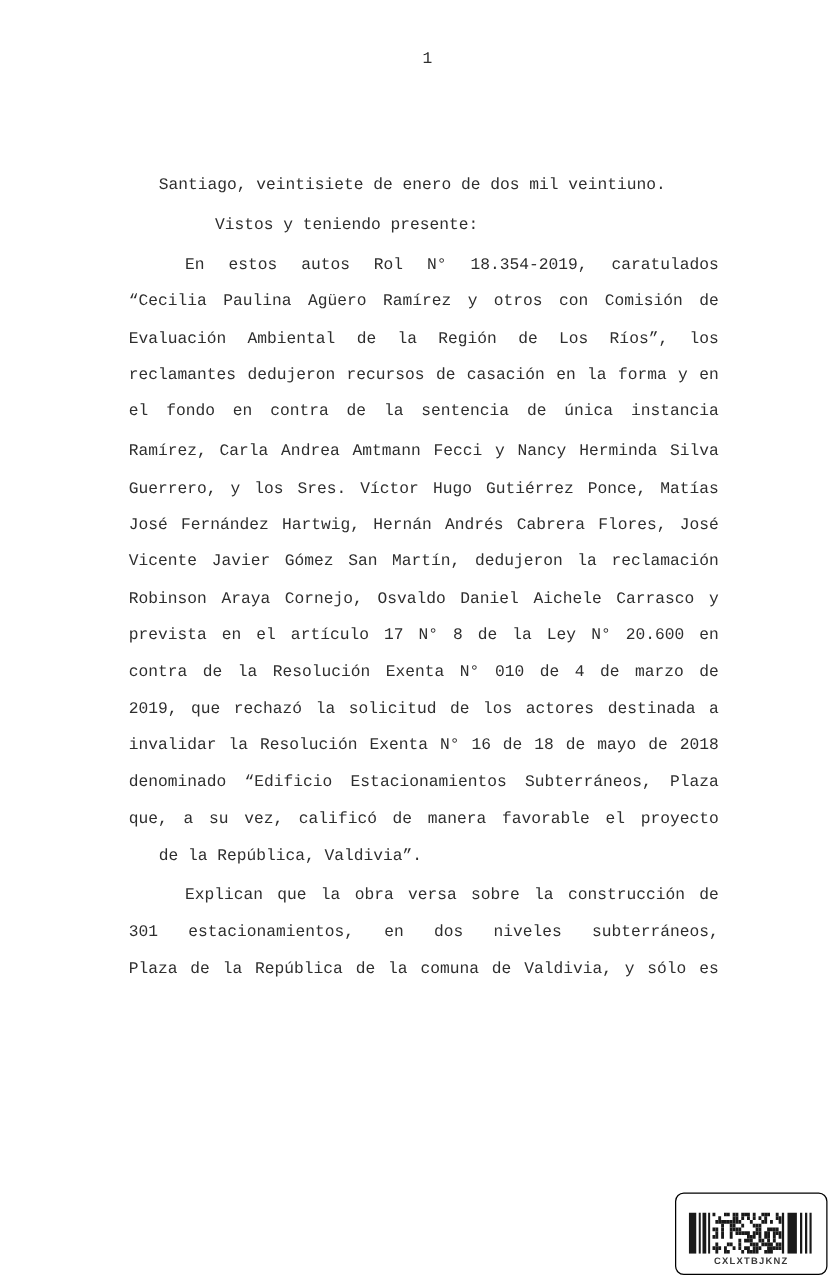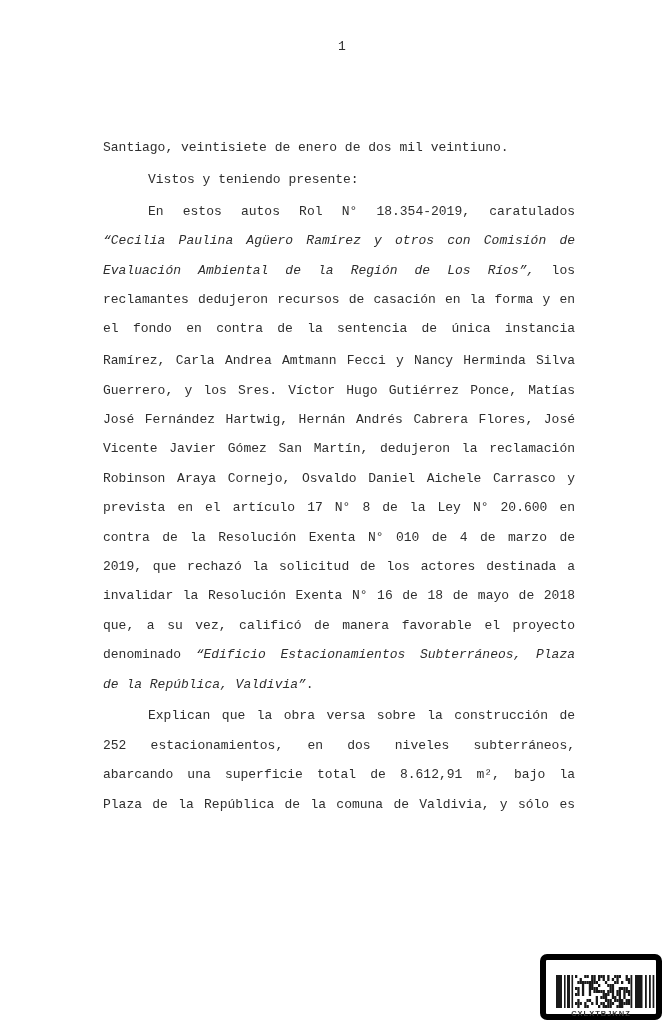--- a/index.html
+++ b/index.html
@@ -36,31 +36,31 @@
   }
   .para { margin-bottom: 2.5px; }
   .line {
     height: 29.4px;
     line-height: 29.4px;
     text-align: justify;
     text-align-last: justify;
     white-space: normal;
   }
   .line.first { padding-left: 45px; }
-  .line.last  { text-align-last: left; }
+  .line.last  { text-align-last: left; margin-left: 24px; }
   .seg-b { font-weight: normal; }
-  .seg-i { font-style: italic; }
+  .seg-i { }
   .barcode-card {
     position: absolute;
     left: 540px;
     top: 954px;
     width: 122px;
     height: 66px;
     background: #ffffff;
-    border: 6px solid #000000;
+    border: 1px solid #000000;
     border-radius: 7px;
     box-sizing: border-box;
   }
   .barcode-svg {
     position: absolute;
     left: 10px;
     top: 15px;
     width: 100px;
     height: 33px;
     display: block;
@@ -102,28 +102,27 @@
       <div class="para">
         <div class="line"><span class="seg-n">Ramírez, Carla Andrea Amtmann Fecci y Nancy Herminda Silva</span></div>
         <div class="line"><span class="seg-n">Guerrero, y los Sres. Víctor Hugo Gutiérrez Ponce, Matías</span></div>
         <div class="line"><span class="seg-n">José Fernández Hartwig, Hernán Andrés Cabrera Flores, José</span></div>
         <div class="line"><span class="seg-n">Vicente Javier Gómez San Martín, dedujeron la reclamación</span></div>
         <div class="line"><span class="seg-n">Robinson Araya Cornejo, Osvaldo Daniel Aichele Carrasco y</span></div>
         <div class="line"><span class="seg-n">prevista en el artículo 17 N° 8 de la Ley N° 20.600 en</span></div>
         <div class="line"><span class="seg-n">contra de la Resolución Exenta N° 010 de 4 de marzo de</span></div>
         <div class="line"><span class="seg-n">2019, que rechazó la solicitud de los actores destinada a</span></div>
         <div class="line"><span class="seg-n">invalidar la Resolución Exenta N° 16 de 18 de mayo de 2018</span></div>
+        <div class="line"><span class="seg-n">denominado </span><span class="seg-i">“Edificio Estacionamientos Subterráneos, Plaza</span></div>
         <div class="line"><span class="seg-n">que, a su vez, calificó de manera favorable el proyecto</span></div>
-        <div class="line"><span class="seg-n">denominado </span><span class="seg-i">“Edificio Estacionamientos Subterráneos, Plaza</span></div>
         <div class="line last"><span class="seg-i">de la República, Valdivia”</span><span class="seg-n">.</span></div>
       </div>
       <div class="para">
         <div class="line first"><span class="seg-n">Explican que la obra versa sobre la construcción de</span></div>
-        <div class="line"><span class="seg-n">252 estacionamientos, en dos niveles subterráneos,</span></div>
-        <div class="line"><span class="seg-n">abarcando una superficie total de 8.612,91 m², bajo la</span></div>
+        <div class="line"><span class="seg-n">301 estacionamientos, en dos niveles subterráneos,</span></div>
         <div class="line"><span class="seg-n">Plaza de la República de la comuna de Valdivia, y sólo es</span></div>
       </div>
     </div>
 
   <div class="barcode-card">
     <svg class="barcode-svg" viewBox="0 0 100 33" preserveAspectRatio="none" xmlns="http://www.w3.org/2000/svg">
         <rect x="0" y="0" width="6" height="33" fill="#191919"></rect>
         <rect x="8" y="0" width="1.6" height="33" fill="#191919"></rect>
         <rect x="11" y="0" width="3" height="33" fill="#191919"></rect>
         <rect x="15.5" y="0" width="1.6" height="33" fill="#191919"></rect>

